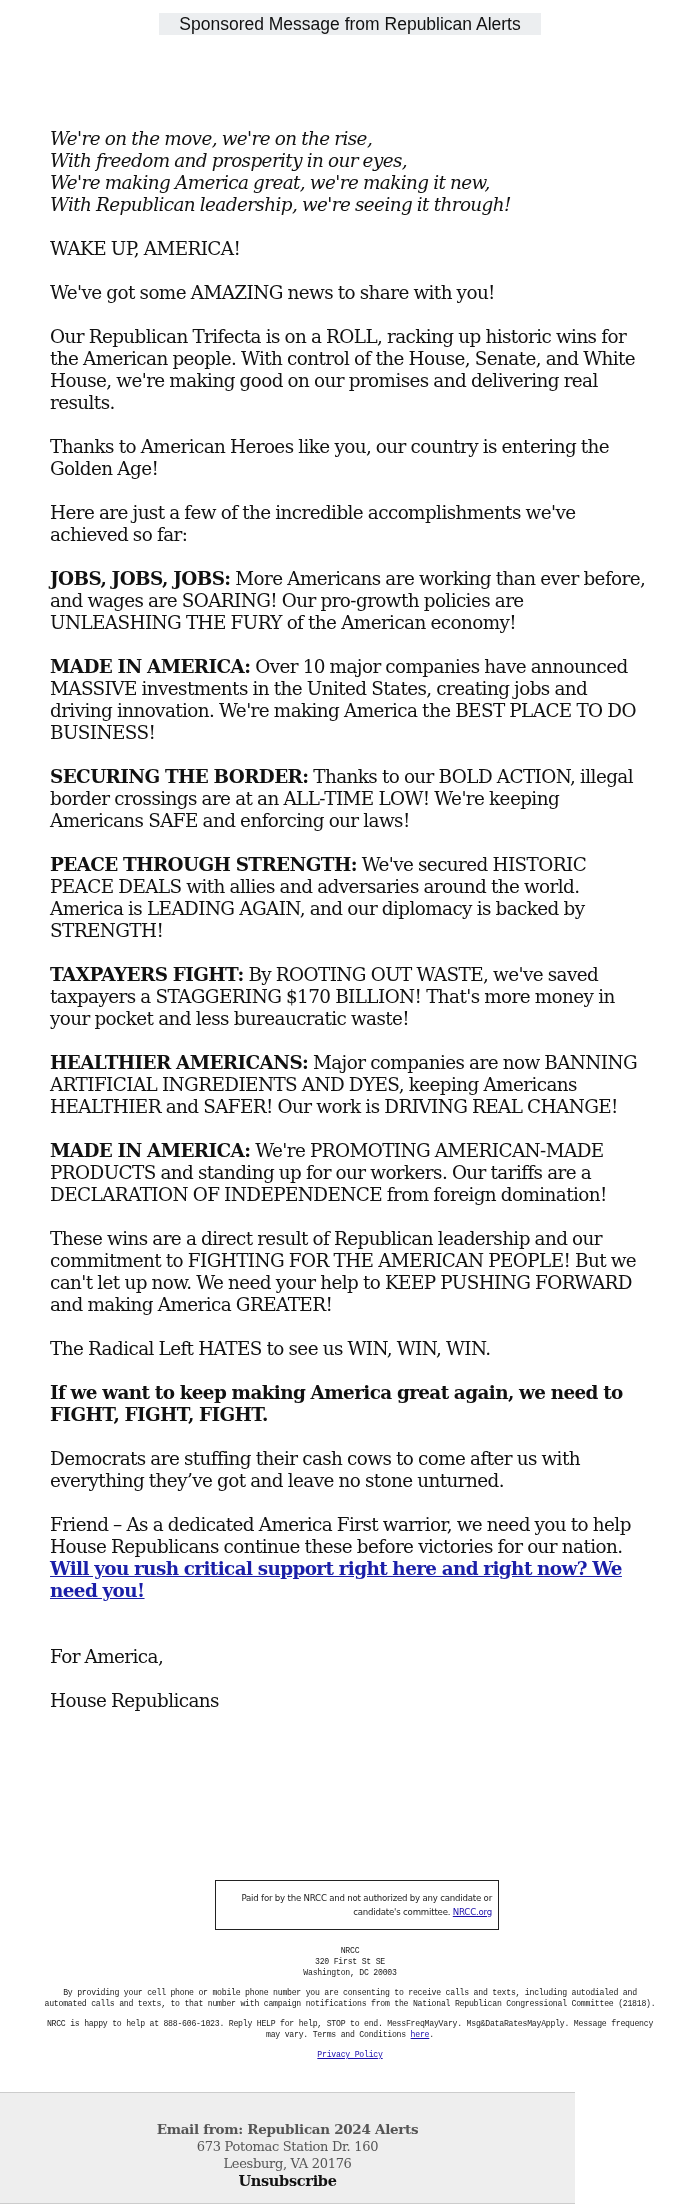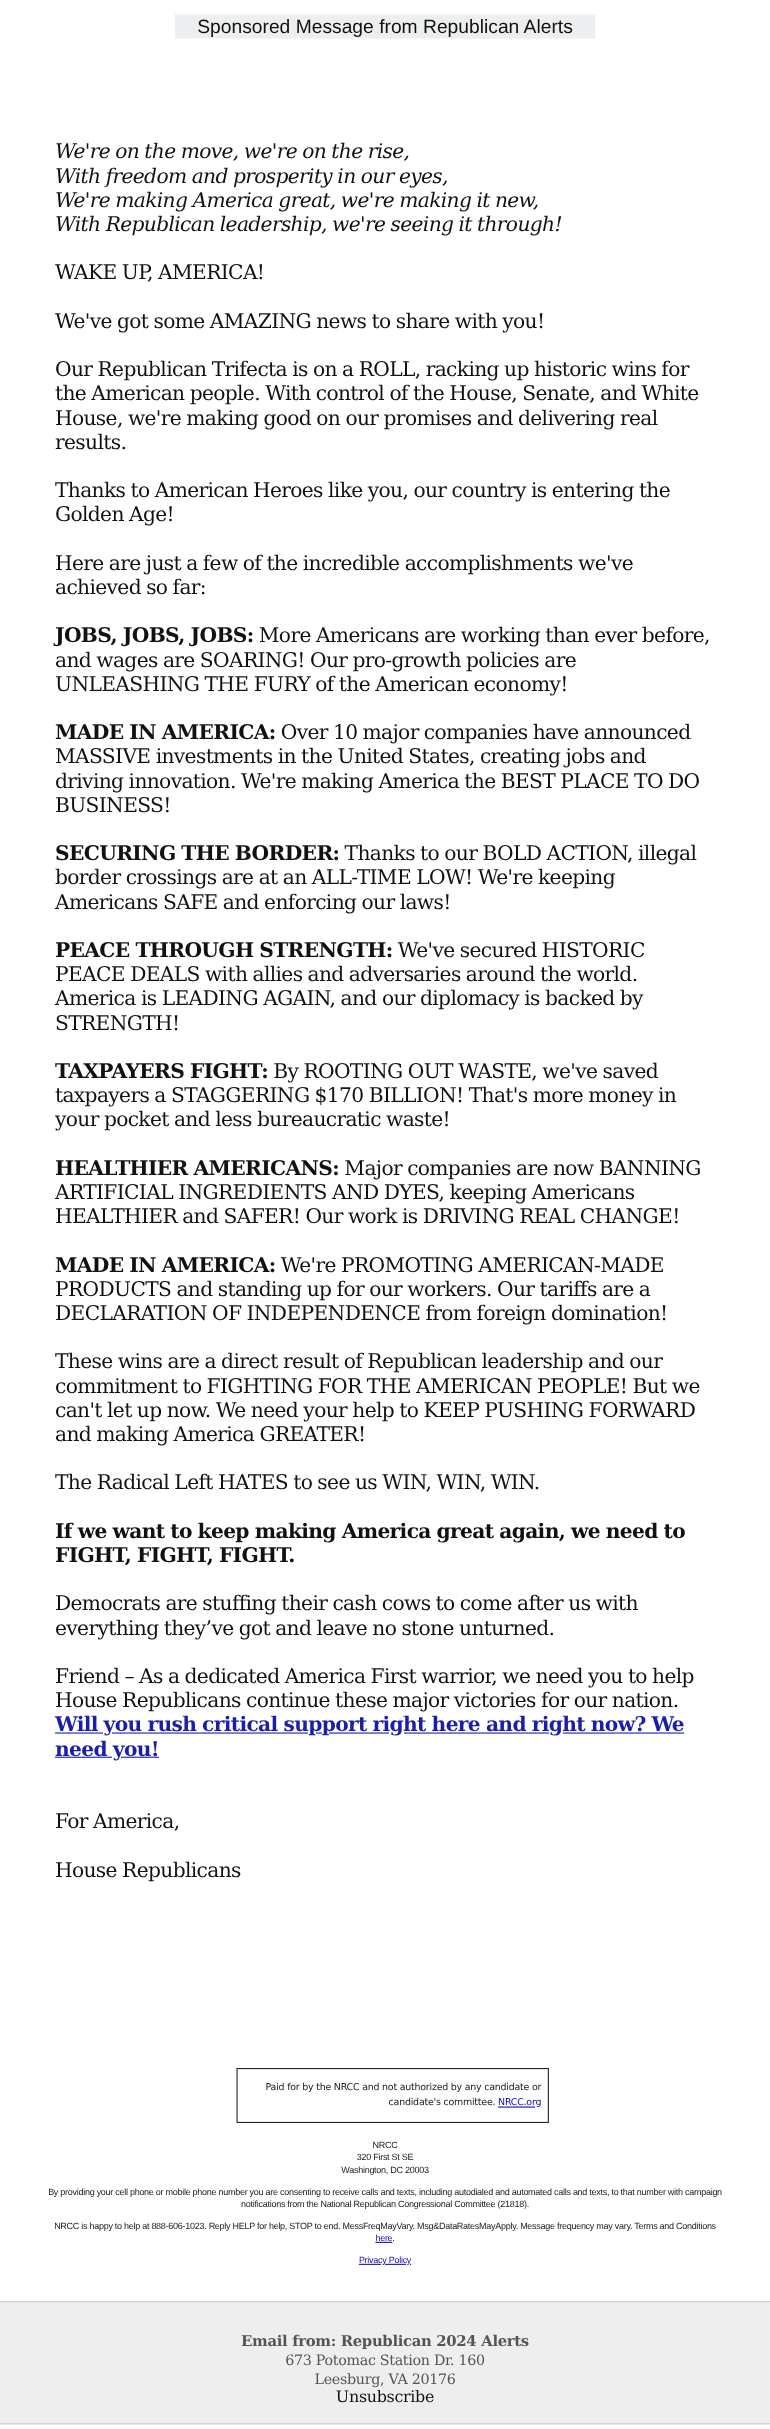--- a/index.html
+++ b/index.html
@@ -8,27 +8,27 @@
   .sponsor-bar span { background: #eceef0; font-family: "Liberation Sans", sans-serif; font-size: 17.5px; color: #111; padding: 1px 20px; }
   .main { position: absolute; top: 128px; left: 50px; width: 600px; font-family: "DejaVu Serif", serif; font-size: 18.4px; line-height: 22px; letter-spacing: -0.6px; word-spacing: -0.5px; color: #111; }
   .main p { margin: 0 0 22px 0; }
   .poem { font-style: italic; }
   .lead { font-weight: bold; }
   .bold-para { font-weight: bold; }
   .cta-link { color: #1a0dab; font-weight: bold; text-decoration: underline; color: #1b1fa8; }
   .tight { margin-bottom: 0 !important; }
   .sign { margin-top: 44px !important; }
   .disclaimer-box { position: absolute; top: 1880px; left: 215px; width: 270px; border: 1px solid #222; padding: 10px 6px; font-family: "DejaVu Sans", sans-serif; font-size: 8.6px; line-height: 14px; text-align: right; color: #222; letter-spacing: -0.2px; }
-  .footer-small { position: absolute; top: 1945px; left: 40px; width: 620px; text-align: center; font-family: Liberation Sans, sans-serif; font-size: 8.2px; line-height: 11px; color: #222; letter-spacing: -0.25px; }
+  .footer-small { position: absolute; top: 1945px; left: 40px; width: 620px; text-align: center; font-family: Liberation Mono, monospace; font-size: 8.2px; line-height: 11px; color: #222; letter-spacing: -0.25px; }
   .footer-small p { margin: 0 0 9px 0; }
   a.small-link { color: #1a0dab; text-decoration: underline; }
-  .bottom-band { position: absolute; top: 2092px; left: 0; width: 700px; height: 110px; background: #eeeeee; border-top: 1px solid #cccccc; border-bottom: 1px solid #cccccc; text-align: center; font-family: "DejaVu Serif", serif; color: #555; }
+  .bottom-band { position: absolute; top: 2092px; left: 0; width: 575px; height: 110px; background: #eeeeee; border-top: 1px solid #cccccc; border-bottom: 1px solid #cccccc; text-align: center; font-family: "DejaVu Serif", serif; color: #555; }
   .bottom-band .inner { padding-top: 28px; font-size: 13px; line-height: 17px; letter-spacing: -0.3px; }
   .bottom-band .from { font-weight: bold; color: #555; font-size: 13.5px; }
-  .bottom-band .unsub { font-weight: normal; color: #111; font-size: 14.5px; text-decoration: none; }
+  .bottom-band .unsub { font-weight: bold; color: #111; font-size: 14.5px; text-decoration: none; }
 </style>
 </head>
 <body>
 
 <div class="sponsor-bar">
   <span>Sponsored Message from Republican Alerts</span>
 </div>
 
 <div class="main">
   <p class="poem">
@@ -48,21 +48,21 @@
   <p><span class="lead">SECURING THE BORDER:</span><span> Thanks to our BOLD ACTION, illegal border crossings are at an ALL-TIME LOW! We're keeping Americans SAFE and enforcing our laws!</span></p>
   <p><span class="lead">PEACE THROUGH STRENGTH:</span><span> We've secured HISTORIC PEACE DEALS with allies and adversaries around the world. America is LEADING AGAIN, and our diplomacy is backed by STRENGTH!</span></p>
   <p><span class="lead">TAXPAYERS FIGHT:</span><span> By ROOTING OUT WASTE, we've saved taxpayers a STAGGERING $170 BILLION! That's more money in your pocket and less bureaucratic waste!</span></p>
   <p><span class="lead">HEALTHIER AMERICANS:</span><span> Major companies are now BANNING ARTIFICIAL INGREDIENTS AND DYES, keeping Americans HEALTHIER and SAFER! Our work is DRIVING REAL CHANGE!</span></p>
   <p><span class="lead">MADE IN AMERICA:</span><span> We're PROMOTING AMERICAN-MADE PRODUCTS and standing up for our workers. Our tariffs are a DECLARATION OF INDEPENDENCE from foreign domination!</span></p>
 
   <p>These wins are a direct result of Republican leadership and our commitment to FIGHTING FOR THE AMERICAN PEOPLE! But we can't let up now. We need your help to KEEP PUSHING FORWARD and making America GREATER!</p>
   <p>The Radical Left HATES to see us WIN, WIN, WIN.</p>
   <p class="bold-para">If we want to keep making America great again, we need to FIGHT, FIGHT, FIGHT.</p>
   <p>Democrats are stuffing their cash cows to come after us with everything they’ve got and leave no stone unturned.</p>
-  <p class="tight">Friend – As a dedicated America First warrior, we need you to help House Republicans continue these major victories for our nation.</p>
+  <p class="tight">Friend – As a dedicated America First warrior, we need you to help House Republicans continue these before victories for our nation.</p>
   <p><a href="#" class="cta-link">Will you rush critical support right here and right now? We need you!</a></p>
   <p class="sign">For America,</p>
   <p>House Republicans</p>
 </div>
 
 <div class="disclaimer-box">
   <span>Paid for by the NRCC and not authorized by any candidate or candidate's committee. </span><a href="#" class="small-link">NRCC.org</a>
 </div>
 
 <div class="footer-small">

